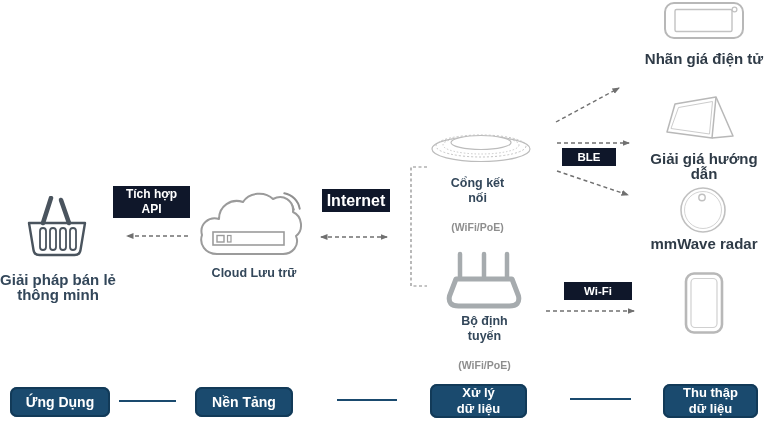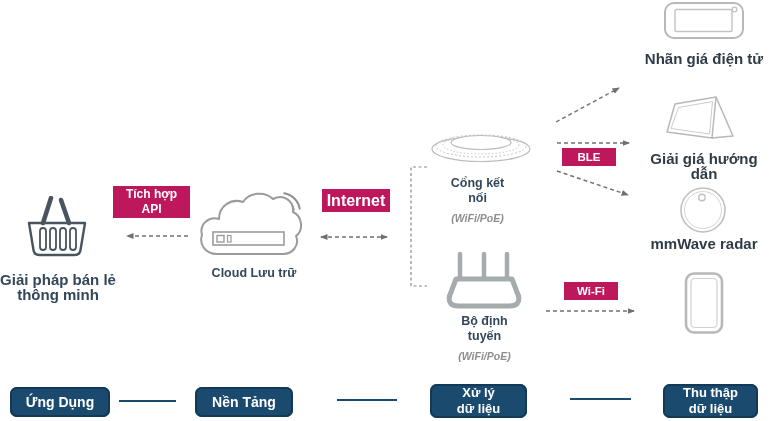--- a/index.html
+++ b/index.html
@@ -7,24 +7,24 @@
     position:relative;width:773px;height:421px;background:#ffffff;overflow:hidden;
     font-family:"Liberation Sans",sans-serif;
   }
   .abs{position:absolute;}
   svg{display:block;}
   
   .caption{
     position:absolute;text-align:center;color:#33475a;font-size:15px;font-weight:bold;line-height:15px;
   }
   .caption.dev{color:#2f3b47;font-weight:bold;}
-  .sub{color:#8e8e8e;font-size:10.5px;font-weight:bold;line-height:13px;margin-top:6px;font-style:italic;}
+  .sub{color:#8e8e8e;font-size:10.5px;font-weight:bold;line-height:13px;margin-top:15px;}
   
   .badge{
-    position:absolute;background:#be185d;color:#ffffff;font-weight:bold;text-align:center;
+    position:absolute;background:#0f172a;color:#ffffff;font-weight:bold;text-align:center;
     display:flex;flex-direction:column;justify-content:center;align-items:center;
   }
   .badge.two{font-size:12px;line-height:15px;}
   .badge.one{font-size:16px;}
   
   .btn{
     position:absolute;background:#1a4a6e;color:#ffffff;font-weight:bold;text-align:center;
     border-radius:7px;display:flex;flex-direction:column;justify-content:center;align-items:center;
     box-shadow:inset 0 0 0 2px #123a58;
   }
@@ -126,21 +126,21 @@
       <line x1="61" y1="27" x2="61" y2="4" stroke="#a6abae" stroke-width="4.5" stroke-linecap="round"></line>
       <path d="M10,29 L66,29 L72.5,46 Q74.5,56 63.5,56 L12.5,56 Q1.5,56 3.5,46 Z" fill="#ffffff" stroke="#a6abae" stroke-width="5" stroke-linejoin="round"></path>
     </svg>
   </div>
   <div class="caption" style="left:437px;top:314px;width:95px;font-size:12.5px">
     <span>Bộ định</span><br>
     <span>tuyến</span>
     <div class="sub">(WiFi/PoE)</div>
   </div>
 
-  <div class="badge one" style="left:564px;top:282px;width:54px;height:18px;font-size:11.5px">
+  <div class="badge one" style="left:564px;top:282px;width:68px;height:18px;font-size:11.5px">
     <span>Wi-Fi</span>
   </div>
 
   <div class="abs" style="left:663px;top:1px">
     <svg width="82" height="40" viewBox="0 0 82 40">
       <rect x="2" y="2" width="78" height="35" rx="9" fill="#ffffff" stroke="#b8b8b8" stroke-width="2"></rect>
       <rect x="12" y="8.5" width="57" height="22" rx="1.5" fill="none" stroke="#c2c2c2" stroke-width="1.4"></rect>
       <circle cx="71.5" cy="8.5" r="2.4" fill="none" stroke="#c2c2c2" stroke-width="1.3"></circle>
     </svg>
   </div>

